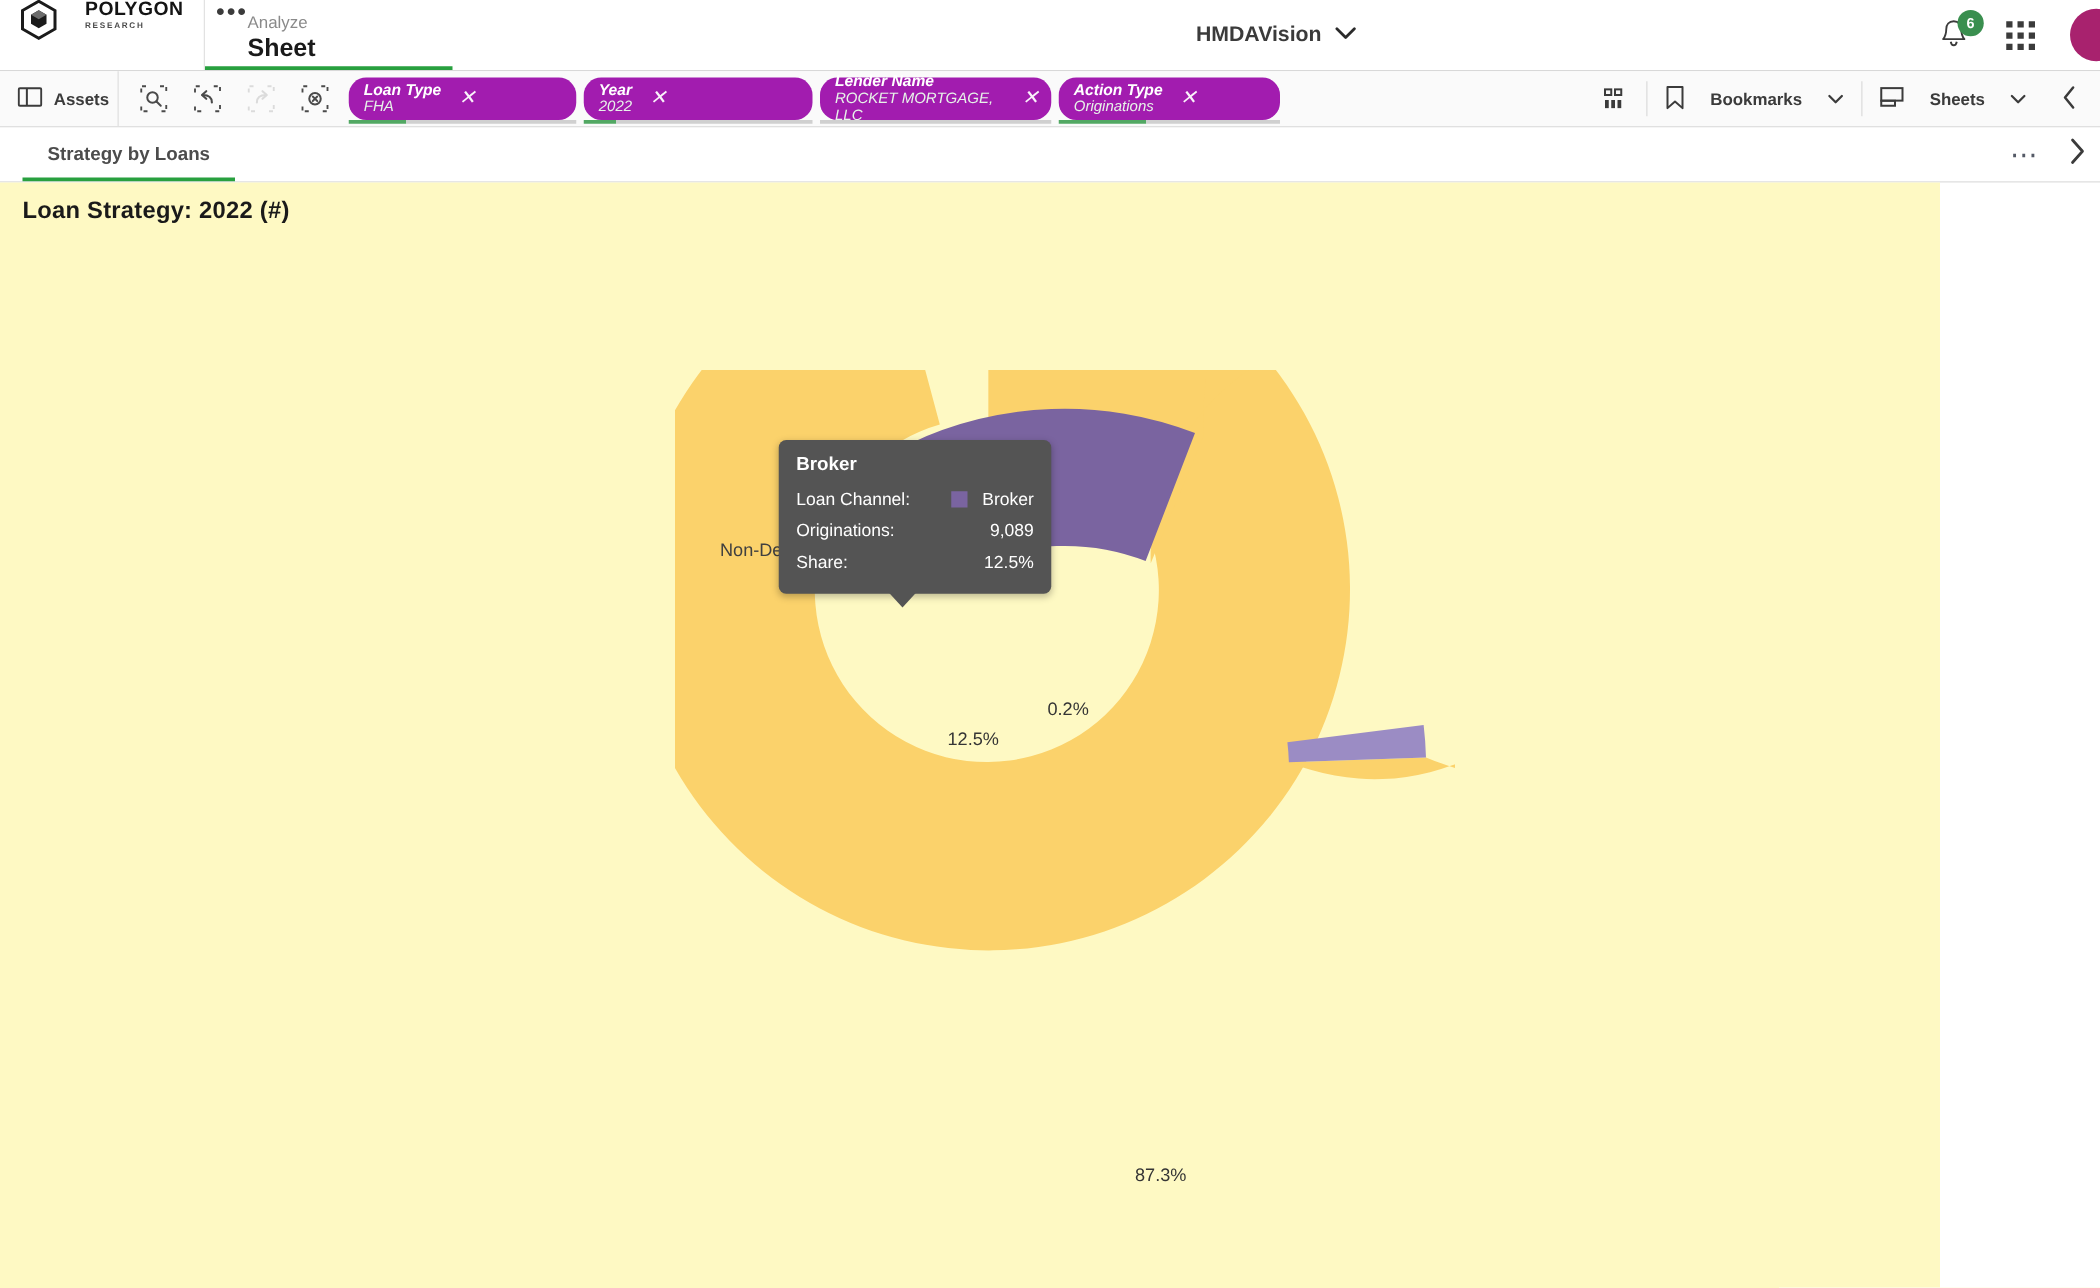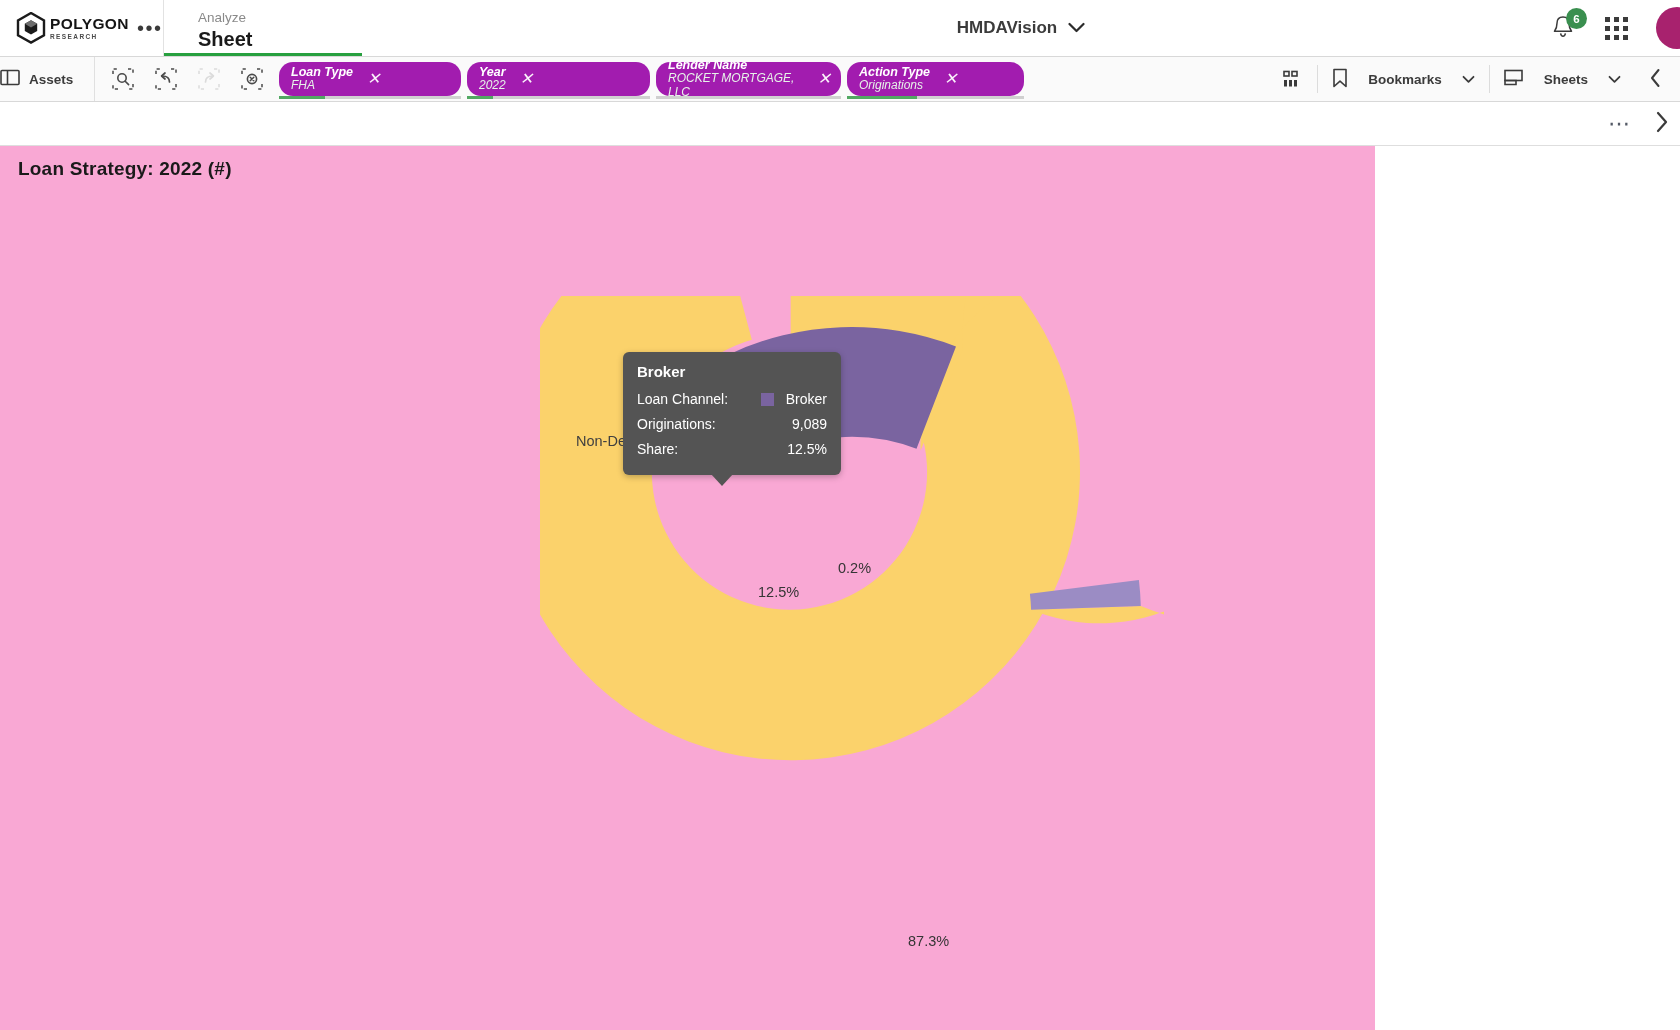--- a/index.html
+++ b/index.html
@@ -11,21 +11,21 @@
   }
 
   
   .topbar {
     position: absolute; left: 0; top: 0; width: 1680px; height: 57px;
     background: #ffffff;
     border-bottom: 1px solid #d8d8d8;
     display: flex; align-items: stretch;
   }
   .brand {
-    width: 163px; display: flex; align-items: center; gap: 4px;
+    width: 163px; display: flex; gap: 22px;
     padding-left: 16px;
   }
   .logo-mark { width: 30px; height: 32px; flex: none; }
   .logo-text { display: flex; flex-direction: column; line-height: 1; }
   .logo-text .p1 { font-size: 15.5px; font-weight: bold; letter-spacing: .4px; color: #141414; }
   .logo-text .p2 { font-size: 6.5px; font-weight: bold; letter-spacing: 1.4px; color: #4a4a4a; margin-top: 2px; }
   .brand-dots { color: #3b3b3b; font-size: 20px; letter-spacing: 1.5px; margin-left: 4px; line-height: 1; }
 
   .navitem {
     width: 199px; padding: 8px 0 0 34px;
@@ -62,21 +62,21 @@
   }
 
   
   .selbar {
     position: absolute; left: 0; top: 57px; width: 1680px; height: 45px;
     background: #fafafa; border-bottom: 1px solid #d8d8d8;
     display: flex; align-items: center;
   }
   .assets-btn {
     width: 95px; height: 44px; display: flex; align-items: center; gap: 9px;
-    border-right: 1px solid #e0e0e0; cursor: pointer;
+    padding-left: 14px; border-right: 1px solid #e0e0e0; cursor: pointer;
   }
   .assets-btn span { font-size: 13.5px; font-weight: bold; color: #3b3b3b; }
   .sel-tools { display: flex; align-items: center; gap: 0px; padding: 0 6px; }
   .tool { width: 43px; height: 44px; display: flex; align-items: center; justify-content: center; cursor: pointer; }
   .tool.disabled { opacity: .32; cursor: default; }
 
   .chips { display: flex; align-items: flex-start; gap: 6px; height: 45px; }
   .chip {
     background: #a21caf; color: #fff; border-radius: 14px;
     height: 34px; margin-top: 5px;
@@ -116,22 +116,22 @@
   }
   .tab.active::after {
     content: ""; position: absolute; left: 0; right: 0; bottom: 0;
     height: 3px; background: #28a03f;
   }
   .tabsbar-right { margin-left: auto; display: flex; align-items: center; gap: 22px; padding-right: 10px; }
   .dots-h { font-size: 22px; color: #545a66; letter-spacing: 2px; line-height: 1; cursor: pointer; }
 
   
   .sheet {
-    position: absolute; left: 0; top: 146px; width: 1375px; height: 884px;
-    background: #f9a8d4;
+    position: absolute; left: 0; top: 146px; width: 1552px; height: 884px;
+    background: #fef9c3;
   }
   .obj-title {
     position: absolute; left: 18px; top: 12px;
     font-size: 19px; font-weight: bold; color: #1a1a1a; letter-spacing: .2px;
   }
   .legend-title {
     position: absolute; left: 791px; top: 205px;
     font-size: 14px; color: #5c5c5c; display: flex; align-items: center; gap: 10px;
     cursor: pointer;
   }
@@ -350,20 +350,23 @@
       <span>
         <svg width="13" height="20" viewBox="0 0 13 20">
             <path d="M9.5 2 L3 10 L9.5 18" fill="none" stroke="#3b3b3b" stroke-width="2" stroke-linecap="round" stroke-linejoin="round"></path>
           </svg>
       </span>
     </div>
   </div>
 </div>
 
 <div class="tabsbar">
+  <div class="tab active">
+    <span>Strategy by Loans</span>
+  </div>
   <div class="tabsbar-right">
     <span class="dots-h">⋯</span>
     <span>
       <svg width="16" height="24" viewBox="0 0 16 24">
           <path d="M4 3 L12 12 L4 21" fill="none" stroke="#3b3b3b" stroke-width="2.2" stroke-linecap="round" stroke-linejoin="round"></path>
         </svg>
     </span>
   </div>
 </div>
 

